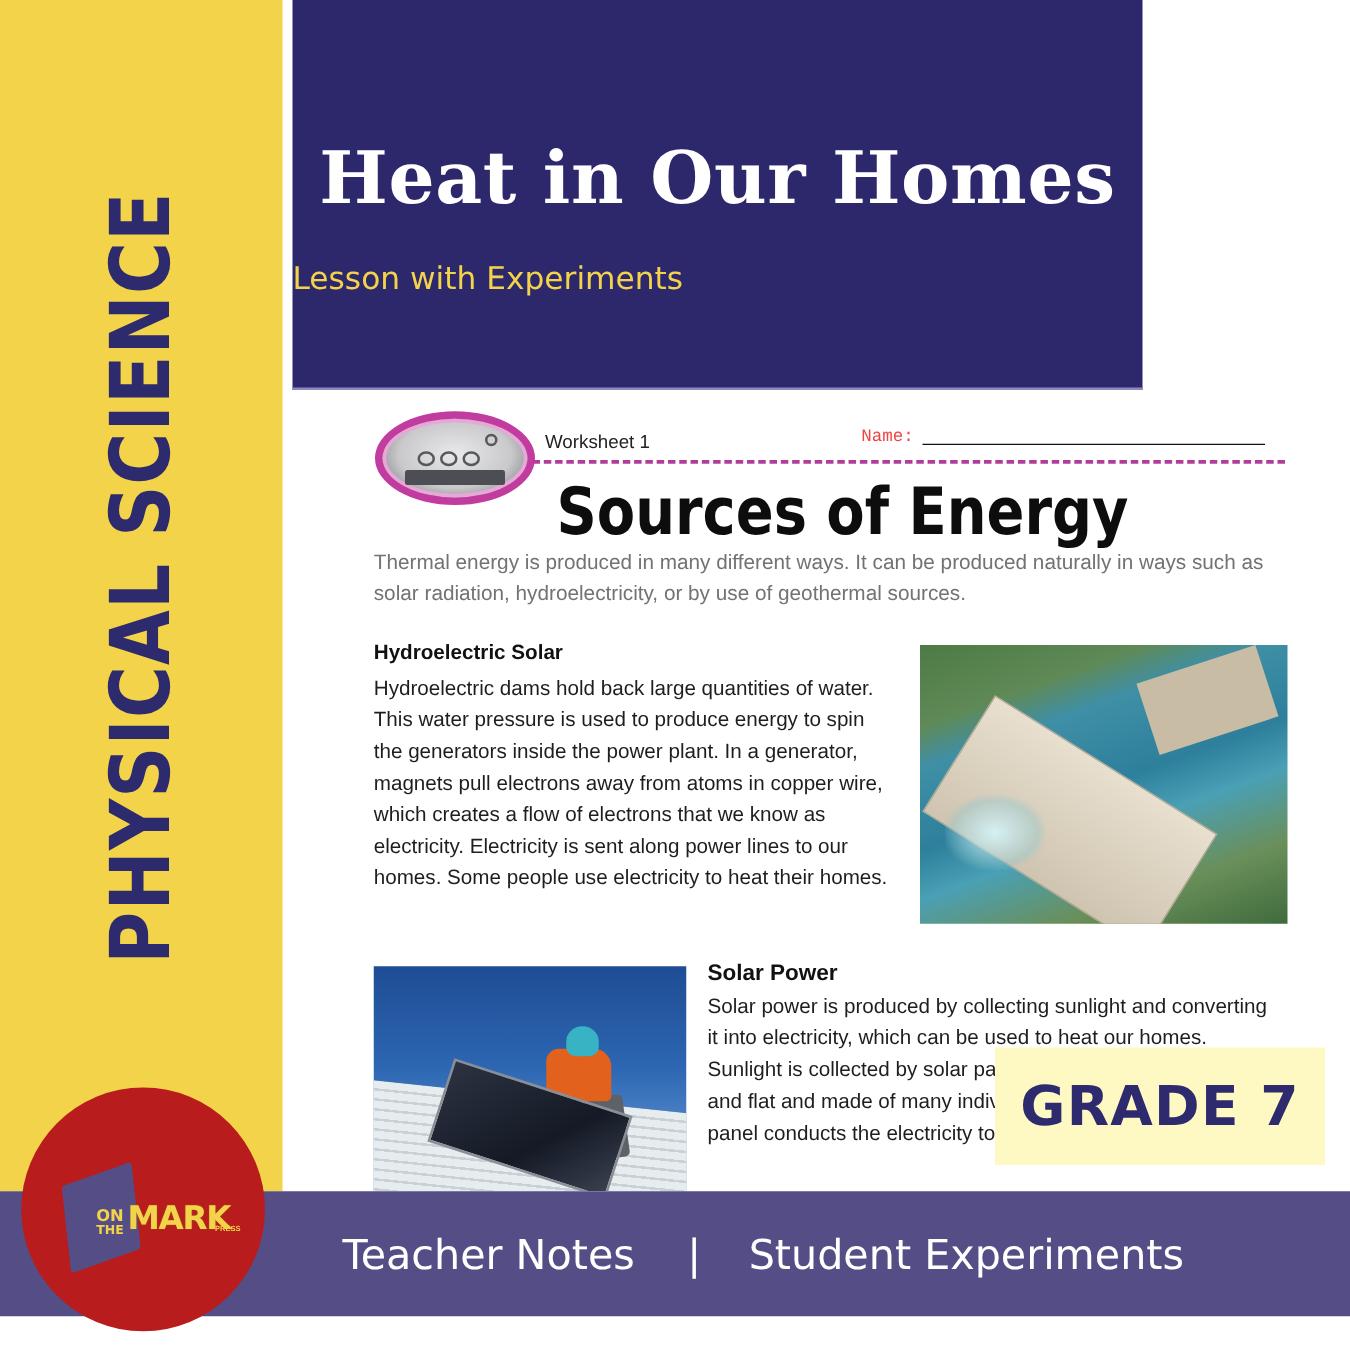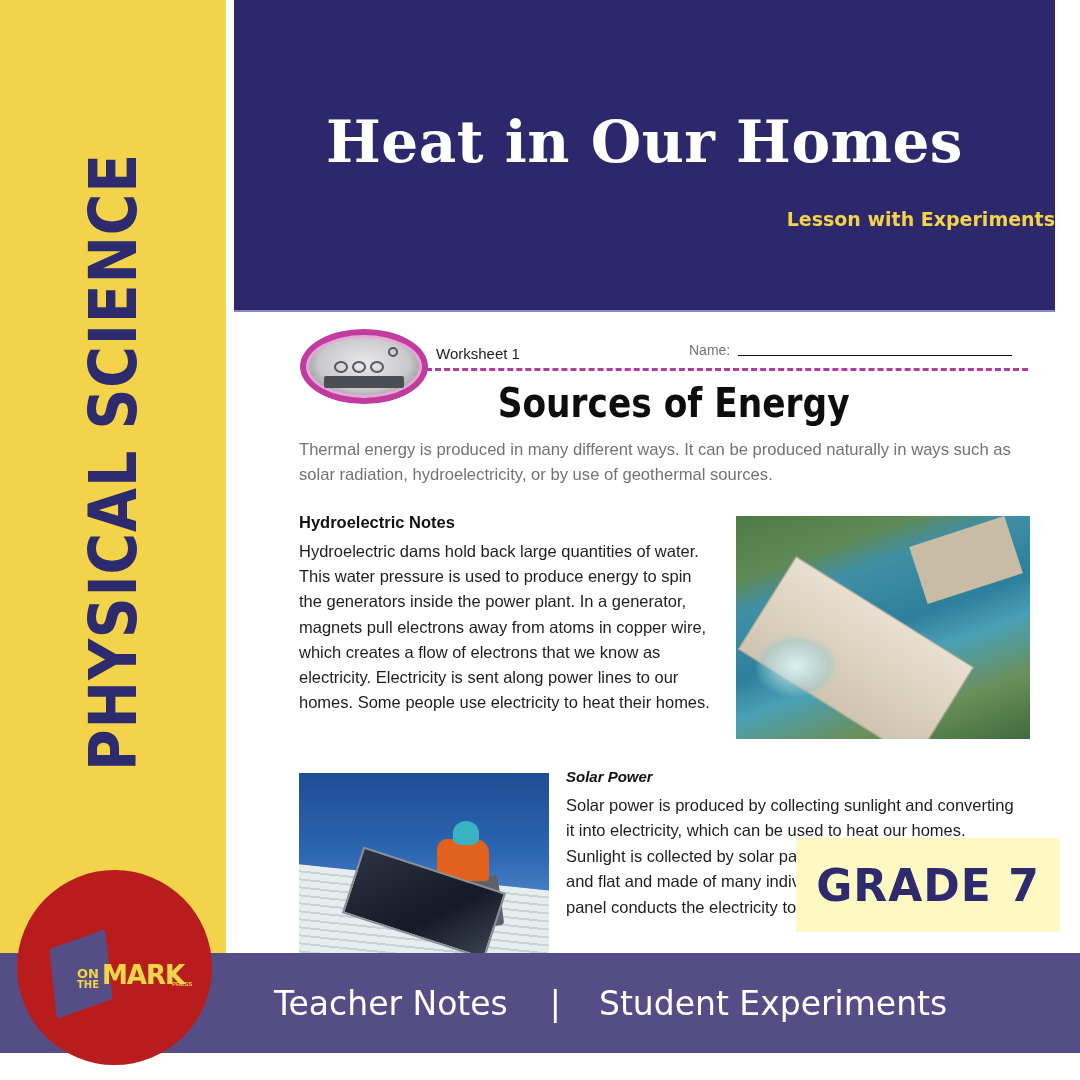--- a/index.html
+++ b/index.html
@@ -10,46 +10,46 @@
   .side-label {
     position: absolute; left: 113px; top: 462px;
     transform: translate(-50%, -50%) rotate(-90deg);
     white-space: nowrap; color: #2d2a6e;
     font-family: "DejaVu Sans", sans-serif; font-weight: bold;
     font-size: 66px; letter-spacing: 1px;
     transform-origin: center center;
   }
   .side-label span { display: inline-block; transform: scaleX(0.86); }
 
-  .header { position: absolute; left: 234px; top: 0; width: 821px; height: 312px; background: #2d286c; border-bottom: 2px solid #8d87c2; }
+  .header { position: absolute; left: 234px; top: 0; width: 680px; height: 312px; background: #2d286c; border-bottom: 2px solid #8d87c2; }
   .title {
     position: absolute; left: 0; right: 0; top: 108px; text-align: center;
     color: #ffffff; font-family: "DejaVu Serif", serif; font-weight: bold;
     font-size: 58px; letter-spacing: 0.5px;
   }
   .subtitle {
-    position: absolute; left: 0; right: 0; top: 208px; text-align: right;
-    color: #f3d34a; font-family: "DejaVu Sans", sans-serif; font-weight: bold; font-size: 19px;
+    position: absolute; left: 0; right: 0; top: 208px; text-align: left;
+    color: #f3d34a; font-family: "DejaVu Sans", sans-serif; font-weight: normal; font-size: 25px;
   }
 
   .worksheet { position: absolute; left: 234px; top: 314px; width: 846px; height: 639px; background: #ffffff; overflow: hidden; }
   .meter {
     position: absolute; left: 66px; top: 15px; width: 128px; height: 75px; border-radius: 50%;
     background: radial-gradient(ellipse at 50% 45%, #e9e9ea 0%, #c9c9cc 55%, #8e8e93 80%);
     border: 6px solid #c23c9f; box-shadow: inset 0 0 0 3px #e7a8d8;
   }
   .meter .dial { position: absolute; top: 26px; width: 14px; height: 12px; border-radius: 50%; border: 2px solid #55585c; }
   .meter .plate { position: absolute; left: 18px; right: 18px; bottom: 10px; height: 12px; background: #4c4e53; border-radius: 2px; }
   .ws-label { position: absolute; left: 202px; top: 31px; font-size: 15px; color: #222; }
-  .name-label { position: absolute; left: 455px; top: 28px; font-size: 14px; color: #737373; }
+  .name-label { position: absolute; left: 455px; top: 28px; font-size: 14px; color: #ef4444; font-family: Liberation Mono, monospace; }
   .name-line { position: absolute; left: 504px; top: 41px; width: 274px; border-bottom: 1.5px solid #111; }
   .dash-line { position: absolute; left: 192px; right: 52px; top: 54px; border-top: 3px dashed #b23c9b; }
   .ws-title {
     position: absolute; left: 0; right: 0; top: 66px; text-align: center; padding-left: 34px;
-    font-family: "DejaVu Sans", sans-serif; font-weight: bold; font-size: 40px; color: #0d0d0d;
+    font-family: "DejaVu Sans", sans-serif; font-weight: bold; font-size: 52px; color: #0d0d0d;
   }
   .ws-title span { display: inline-block; transform: scaleX(0.86); }
   .intro { position: absolute; left: 65px; top: 123px; width: 730px; font-size: 16.6px; line-height: 25px; color: #737373; }
 
   .hydro-head { position: absolute; left: 65px; top: 199px; font-size: 16.5px; font-weight: bold; color: #111; }
   .hydro-body { position: absolute; left: 65px; top: 225px; width: 420px; font-size: 16.5px; line-height: 25.2px; color: #1e1e1e; }
   .hydro-img {
     position: absolute; left: 502px; top: 202px; width: 294px; height: 223px; overflow: hidden;
     background: linear-gradient(160deg, #4e7a45 0%, #5f8a57 20%, #3f8fa6 30%, #2d7f9b 50%, #4aa0b5 62%, #6a8f5a 80%, #3f6b3c 100%);
   }
@@ -64,21 +64,21 @@
   .solar-img {
     position: absolute; left: 65px; top: 459px; width: 250px; height: 180px; overflow: hidden;
     background: linear-gradient(180deg, #1e4d94 0%, #2d66b2 45%, #4c82c6 70%);
   }
   .roof { position: absolute; left: -10px; top: 105px; width: 280px; height: 90px; background: repeating-linear-gradient(180deg, #e7ecef 0 6px, #c9d0d6 6px 8px); transform: skewY(6deg); }
   .panel { position: absolute; left: 50px; top: 95px; width: 150px; height: 70px; background: linear-gradient(135deg, #2c3241, #141925 60%, #3a4250); transform: rotate(18deg); border: 2px solid #8a8f97; }
   .worker-body { position: absolute; left: 138px; top: 66px; width: 52px; height: 42px; background: #e2611c; border-radius: 10px 14px 4px 4px; }
   .worker-head { position: absolute; left: 154px; top: 48px; width: 26px; height: 24px; background: #37b3c3; border-radius: 50% 50% 30% 30%; }
   .worker-legs { position: absolute; left: 172px; top: 104px; width: 30px; height: 50px; background: #5d6268; border-radius: 4px; transform: rotate(-8deg); }
 
-  .solar-head { position: absolute; left: 332px; top: 454px; font-size: 15px; font-weight: bold; color: #111; font-style: italic; }
+  .solar-head { position: absolute; left: 332px; top: 454px; font-size: 18px; font-weight: bold; color: #111; }
   .solar-body { position: absolute; left: 332px; top: 479px; width: 460px; font-size: 16.5px; line-height: 25.4px; color: #1e1e1e; }
 
   .grade-badge {
     position: absolute; left: 796px; top: 838px; width: 264px; height: 94px; background: #fef9c3;
     display: flex; align-items: center; justify-content: center;
   }
   .grade-text { color: #2d2a6e; font-family: "DejaVu Sans", sans-serif; font-weight: bold; font-size: 44px; letter-spacing: 1px; }
 
   .footer { position: absolute; left: 0; top: 953px; width: 1080px; height: 100px; background: #554e86; }
   .footer-links { position: absolute; left: 274px; top: 31px; color: #ffffff; font-family: "DejaVu Sans", sans-serif; font-size: 33px; white-space: nowrap; }
@@ -111,21 +111,21 @@
     <div class="dial" style="left:82px;top:12px;width:10px;height:10px"></div>
     <div class="plate"></div>
   </div>
   <div class="ws-label">Worksheet 1</div>
   <div class="name-label">Name:</div>
   <div class="name-line"></div>
   <div class="dash-line"></div>
   <div class="ws-title"><span>Sources of Energy</span></div>
   <div class="intro">Thermal energy is produced in many different ways. It can be produced naturally in ways such as solar radiation, hydroelectricity, or by use of geothermal sources.</div>
 
-  <div class="hydro-head">Hydroelectric Notes</div>
+  <div class="hydro-head">Hydroelectric Solar</div>
   <div class="hydro-body">Hydroelectric dams hold back large quantities of water. This water pressure is used to produce energy to spin the generators inside the power plant. In a generator, magnets pull electrons away from atoms in copper wire, which creates a flow of electrons that we know as electricity. Electricity is sent along power lines to our homes. Some people use electricity to heat their homes.</div>
   <div class="hydro-img">
     <div class="dam-yard"></div>
     <div class="dam"></div>
     <div class="foam"></div>
   </div>
 
   <div class="solar-img">
     <div class="roof"></div>
     <div class="worker-legs"></div>

